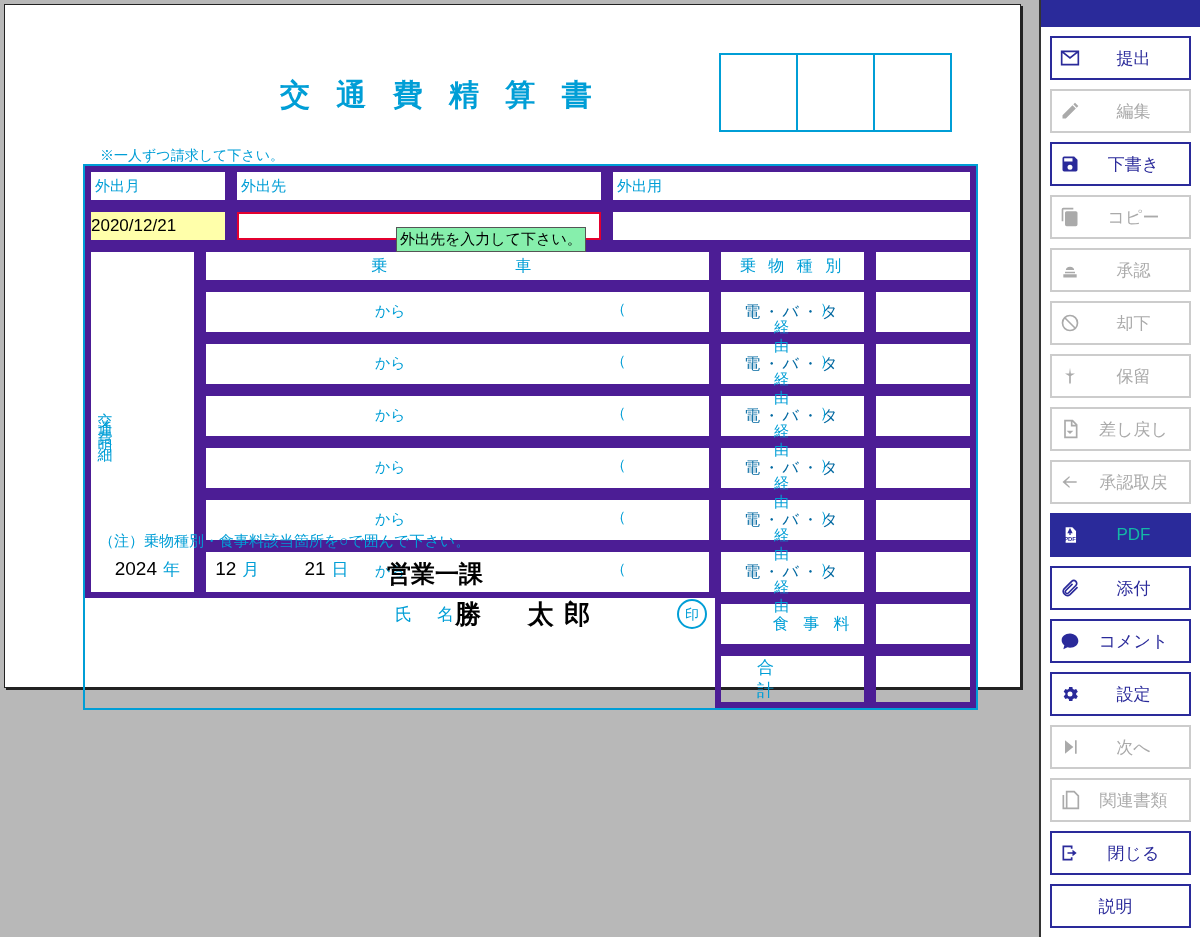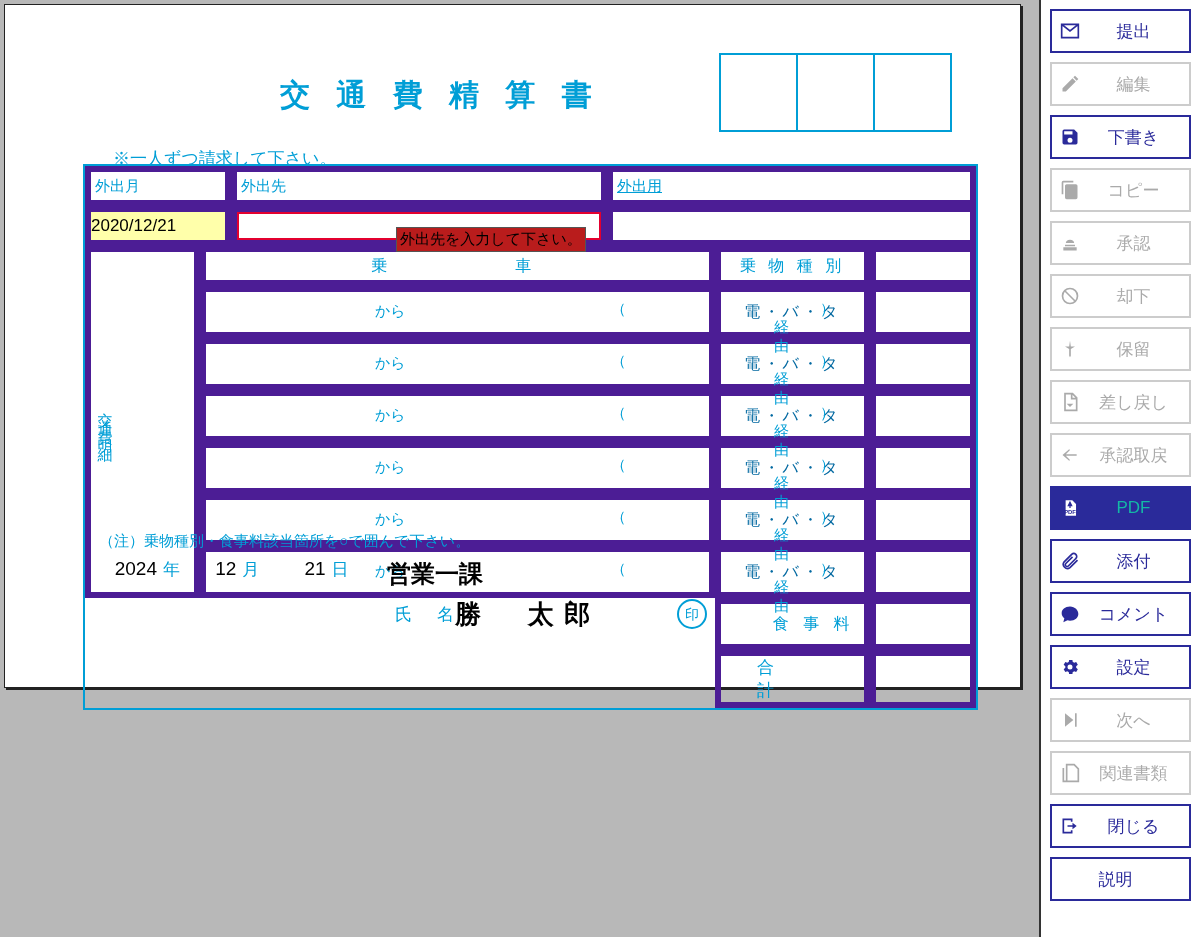--- a/index.html
+++ b/index.html
@@ -3,31 +3,31 @@
 <meta charset="utf-8">
 <style>
   html,body{margin:0;padding:0;height:100%;font-family:"MS PGothic","Meiryo",sans-serif;background:#b8b8b8;}
   .stage{display:flex;width:1200px;height:937px;background:#b8b8b8;}
   .docwrap{flex:1;padding:0;border-radius:17px;}
   .doc{width:1015px;height:682px;background:#fff;border:1px solid #222;box-shadow:2px 2px 0 #222;position:relative;margin:4px 0 0 4px;}
   .title{color:#009ed6;font-size:30px;font-weight:700;letter-spacing:0.3em;position:absolute;left:275px;top:70px;}
   .stamp3{position:absolute;right:68px;top:48px;display:flex;}
   .stamp3 div{width:75px;height:75px;border:2px solid #009ed6;}
   .stamp3 div+div{border-left:none;}
-  .note-top{color:#009ed6;font-size:17px;position:absolute;left:108px;top:142px;}
+  .note-top{color:#009ed6;font-size:14px;position:absolute;left:95px;top:142px;}
   .note-bot{color:#009ed6;font-size:15px;position:absolute;left:94px;top:527px;}
   .grid{position:absolute;left:78px;top:159px;border:2px solid #009ed6;}
   .grid td{border:6px solid #4c1d95;padding:0;}
   .hdr{color:#009ed6;font-size:15px;text-align:center;}
   .vlabel{color:#009ed6;font-size:15px;writing-mode:vertical-rl;text-orientation:upright;letter-spacing:0.6em;text-align:center;padding:8px 4px;}
   .thin td{height:28px;}
   .row td{height:40px;}
   .c-date{width:130px;}
   .c-dest{width:360px;}
-  .c-purp{width:353px;text-decoration:underline;}
+  .c-purp{width:353px;}
   .c-kbetu{width:120px;}
   .c-amt{width:94px;}
   .c-v{width:30px;}
   .cell-date{background:#ffffaa;font-size:17px;text-align:left;padding-left:4px;}
   .cell-dest{position:relative;}
   .dest-highlight{position:absolute;top:0;left:0;right:0;bottom:0;border:2px solid #e3002f;}
   .ride{color:#009ed6;font-size:15px;position:relative;}
   .ride .kara{position:absolute;left:169px;top:10px;}
   .ride .p1{position:absolute;left:405px;top:8px;}
   .ride .keiyu{position:absolute;left:568px;top:26px;}
@@ -39,23 +39,23 @@
   .gk{color:#009ed6;font-size:17px;text-align:center;letter-spacing:3.2em;padding-left:12px;}
   .footer{position:absolute;left:98px;top:553px;font-size:19px;}
   .footer .y{display:inline-block;width:54px;text-align:right;}
   .footer .m{display:inline-block;width:45px;text-align:right;}
   .footer .d{display:inline-block;width:55px;text-align:right;}
   .footer .lab{color:#009ed6;font-size:17px;padding:0 6px;}
   .dept{position:absolute;left:382px;top:553px;font-size:24px;font-weight:700;}
   .name-lab{position:absolute;left:390px;top:598px;color:#009ed6;font-size:17px;letter-spacing:0.6em;}
   .name{position:absolute;left:450px;top:592px;font-size:26px;font-weight:700;letter-spacing:0.4em;}
   .seal{position:absolute;left:672px;top:594px;width:26px;height:26px;border:2px solid #009ed6;border-radius:50%;color:#009ed6;font-size:14px;text-align:center;line-height:26px;}
-  .tooltip{position:absolute;left:391px;top:222px;background:#b91c1c;border:1px solid #555;font-size:15px;padding:2px 3px;z-index:10;}
+  .tooltip{position:absolute;left:391px;top:222px;background:#86efac;border:1px solid #555;font-size:15px;padding:2px 3px;z-index:10;}
   
-  .side{width:159px;background:#fff;border-left:2px solid #333;display:flex;flex-direction:row;}
+  .side{width:159px;background:#fff;border-left:2px solid #333;display:flex;flex-direction:column;}
   .side-top{height:30px;background:#2a2a9a;}
   .side-body{flex:1;padding:9px;display:flex;flex-direction:column;gap:9px;}
   .btn{height:40px;border:2px solid #2a2a9a;display:flex;align-items:center;color:#2a2a9a;font-size:17px;font-weight:500;cursor:pointer;background:#fff;}
   .btn.disabled{border-color:#ccc;color:#aaa;cursor:default;}
   .btn .ic{width:36px;display:flex;align-items:center;justify-content:center;}
   .btn .txt{flex:1;text-align:center;padding-right:10px;}
   svg{display:block;}
   .btn svg{fill:#2a2a9a;}
   .btn.disabled svg{fill:#aaa;}
   .btn.reverse{background:#2a2a9a;color:#14b8a6;}

